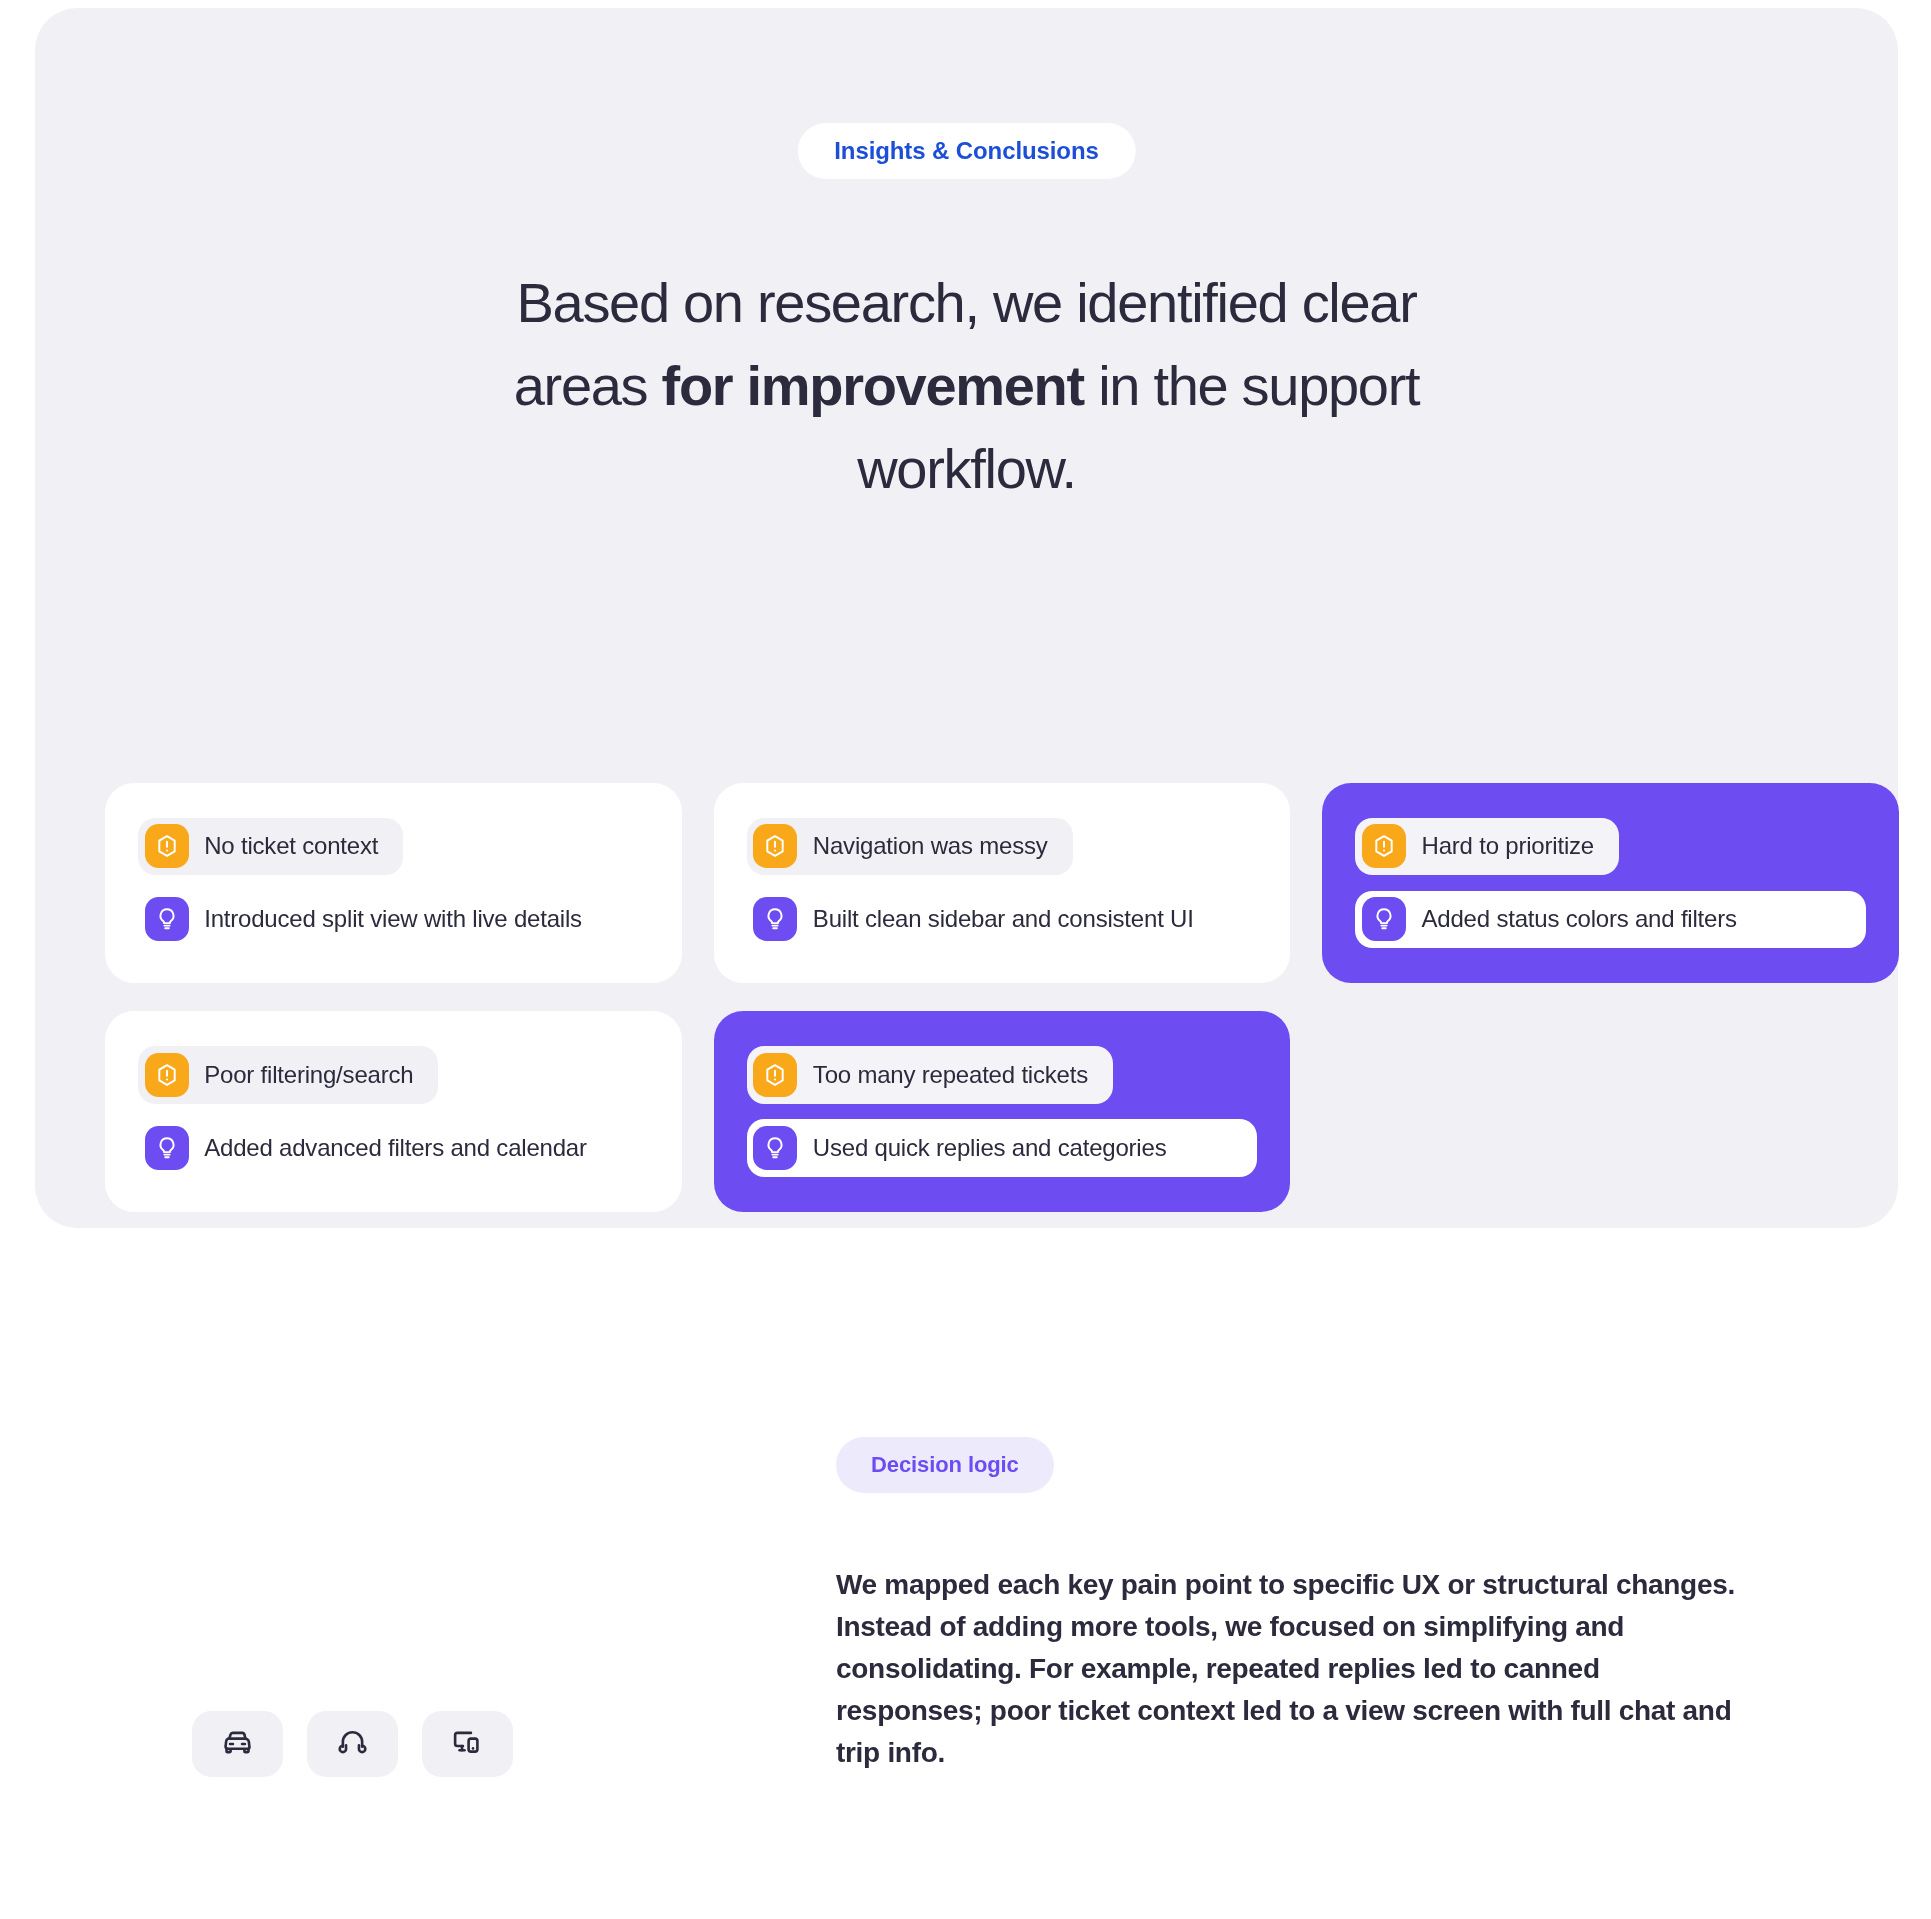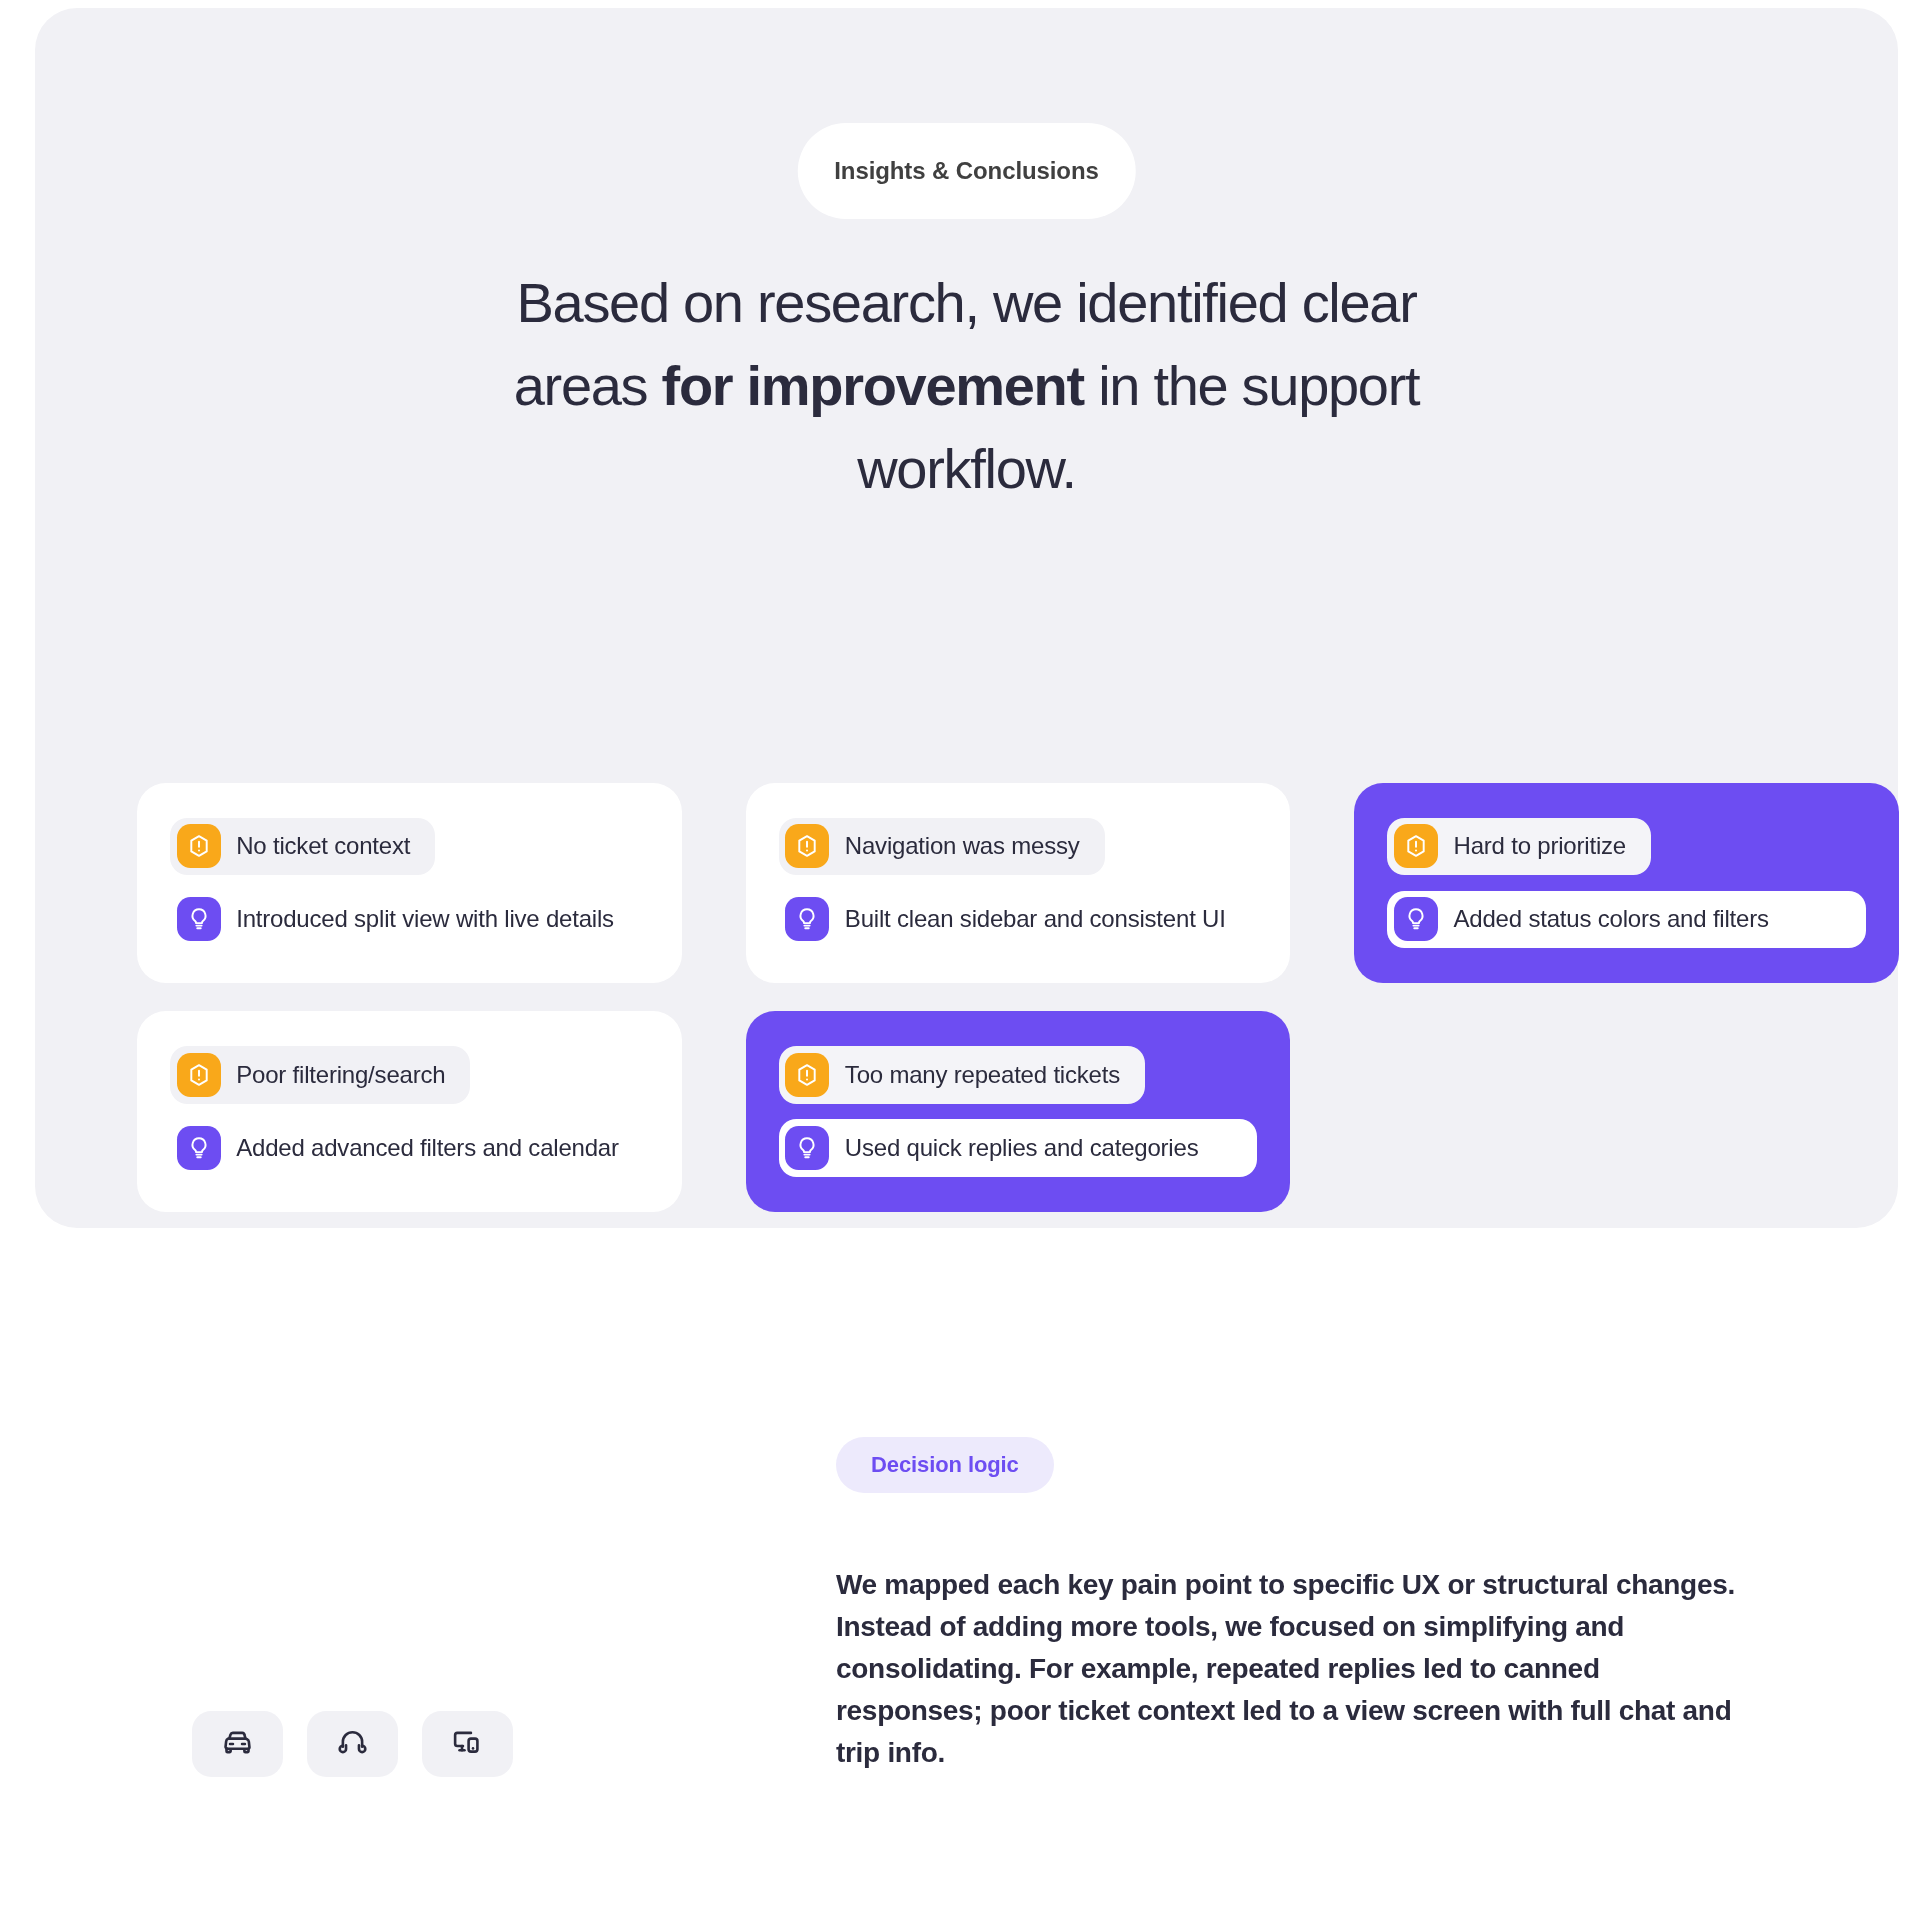--- a/index.html
+++ b/index.html
@@ -39,23 +39,23 @@
     font-weight: 700;
     letter-spacing: -0.1px;
     white-space: nowrap;
   }
 
   .badge-insights {
     left: 50%;
     transform: translateX(-50%);
     top: 115px;
     background: #ffffff;
-    color: #404040;
+    color: #1d4ed8;
     font-size: 24px;
-    padding: 34px 37px;
+    padding: 14px 37px;
   }
 
   .headline {
     position: absolute;
     left: 50%;
     transform: translateX(-50%);
     top: 253px;
     width: 966px;
     text-align: center;
     font-size: 56px;
@@ -80,21 +80,20 @@
 
   .card {
     background: #ffffff;
     border-radius: 29px;
     padding: 35px 33px;
     display: flex;
     flex-direction: column;
     justify-content: center;
     gap: 15.4px;
     min-height: 187px;
-    margin-left: 32px;
   }
   .card.highlight { background: #6d4df2; }
 
   .pill {
     display: flex;
     align-items: center;
     gap: 15.4px;
     border-radius: 17.4px;
     padding: 6.8px 25px 6.8px 6.8px;
     align-self: flex-start;

